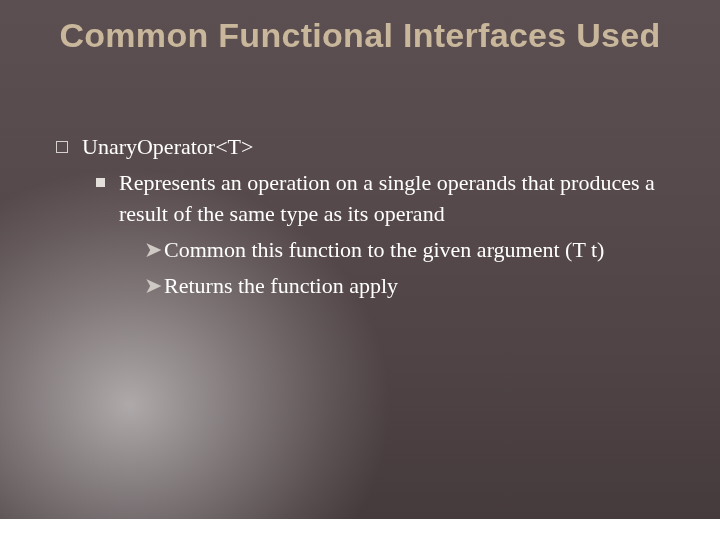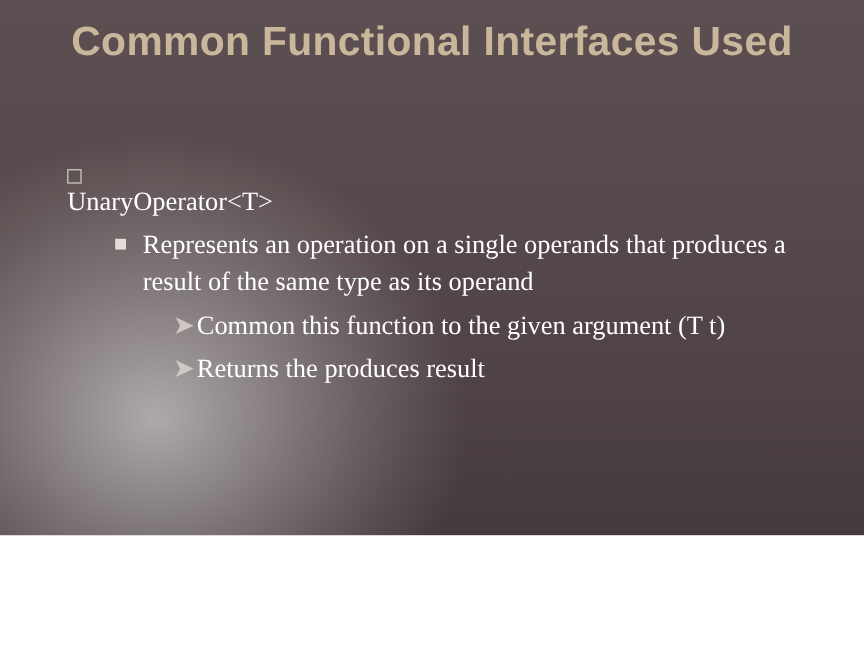--- a/index.html
+++ b/index.html
@@ -6,21 +6,21 @@
     margin: 0;
     padding: 0;
     width: 720px;
     height: 540px;
     overflow: hidden;
     font-family: Georgia, "Times New Roman", serif;
   }
   .slide {
     position: relative;
     width: 720px;
-    height: 446px;
+    height: 519px;
     background:
       radial-gradient(ellipse 420px 380px at 18% 78%,
         rgba(255,255,255,0.55) 0%,
         rgba(255,255,255,0.28) 28%,
         rgba(255,255,255,0.10) 48%,
         rgba(255,255,255,0) 62%),
       linear-gradient(180deg, #5c4f51 0%, #574a4c 35%, #4f4345 70%, #453a3c 100%);
     color: #ffffff;
     box-sizing: border-box;
     padding-left: 15px;
@@ -45,21 +45,21 @@
     left: 56px;
     right: 40px;
     font-size: 22px;
     line-height: 1.38;
     color: #ffffff;
   }
   .row {
     display: flex;
     align-items: flex-start;
   }
-  .lvl1 { margin-left: 0; margin-top: 0; flex-direction: column; }
+  .lvl1 { margin-left: 0; margin-top: 0; }
   .lvl2 { margin-left: 40px; margin-top: 6px; }
   .lvl3 { margin-left: 88px; margin-top: 6px; }
   .bul {
     flex: 0 0 auto;
     display: inline-block;
     text-align: center;
     color: #d6d1cd;
   }
   .bul-sq-outline {
     width: 10px; height: 10px;
@@ -102,17 +102,17 @@
     </div>
 
 
     <div class="row lvl3">
       <span class="bul bul-arrow">➤</span>
       <span class="txt">Common this function to the given argument (T t)</span>
     </div>
 
     <div class="row lvl3">
       <span class="bul bul-arrow">➤</span>
-      <span class="txt">Returns the produces result</span>
+      <span class="txt">Returns the function apply</span>
     </div>
 
   </div>
 </div>
 
 </body></html>

